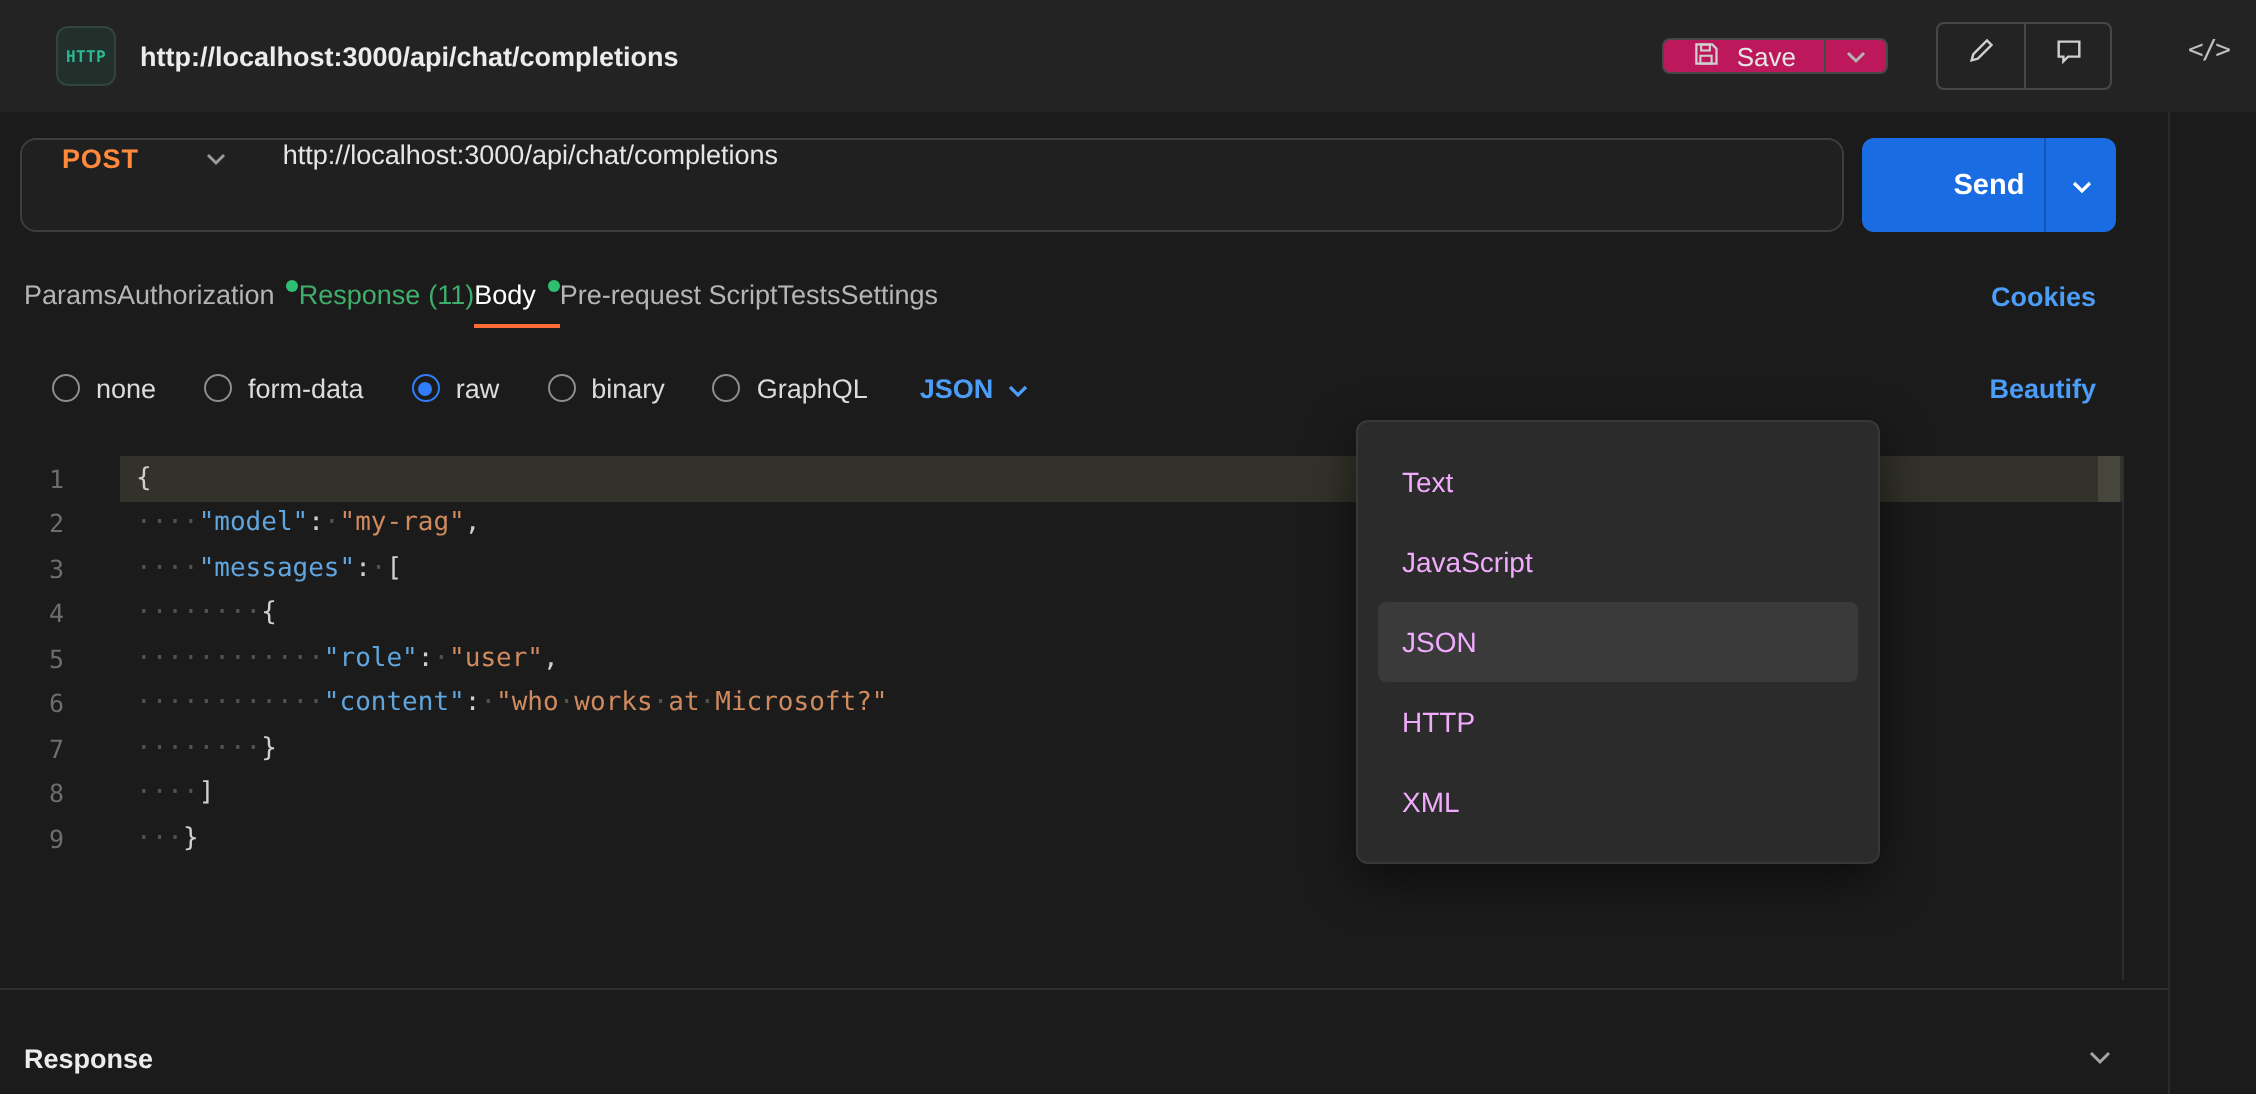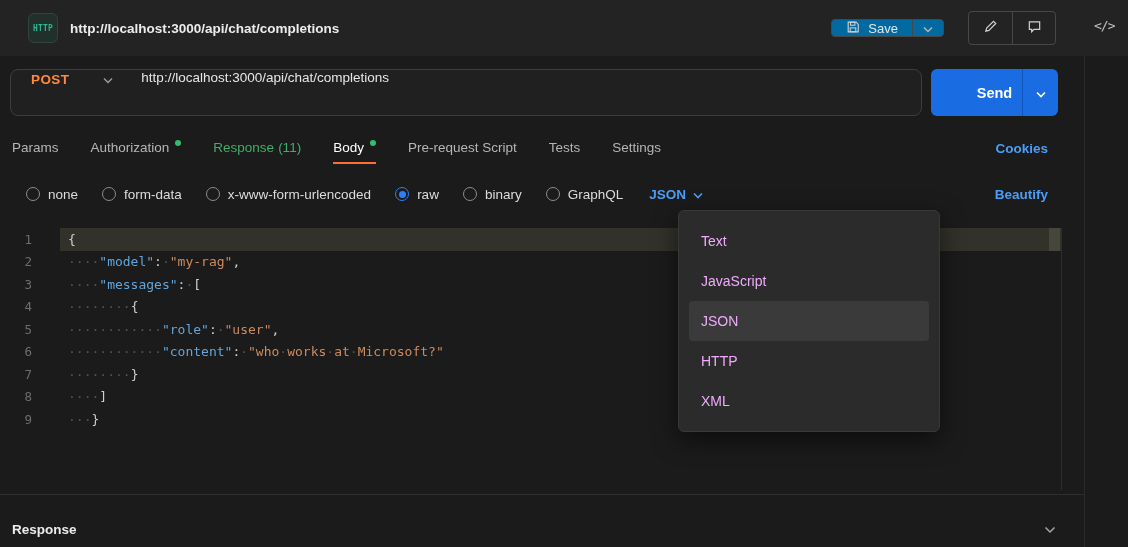--- a/index.html
+++ b/index.html
@@ -18,21 +18,21 @@
   .http-badge {
     width:30px; height:30px; border-radius:6px; background:#22302c;
     border:1px solid #31443e; color:#2bb792; font-size:8px; font-weight:bold;
     display:flex; align-items:center; justify-content:center; letter-spacing:.2px;
     font-family:"DejaVu Sans Mono", monospace;
     margin-left:12px;
   }
   .req-title { margin-left:12px; font-size:13.5px; font-weight:bold; color:#ececec; }
   .topbar-right { margin-left:auto; margin-right:56px; display:flex; align-items:center; gap:24px; }
   .btn-split {
-    display:flex; align-items:stretch; height:18px; background:#0369a1;
+    display:flex; align-items:stretch; height:18px; background:#be185d;
     border:1px solid #474747; border-radius:4px; overflow:hidden;text-align:right;
   }
   .btn-split .cell { display:flex; align-items:center; gap:8px; padding:0 14px; font-size:13px; color:#e6e6e6; }
   .btn-split .chev-cell { display:flex; align-items:center; padding:0 10px; border-left:1px solid #474747; }
   .icon-group {
     display:flex; align-items:stretch; height:34px;
     border:1px solid #474747; border-radius:4px; overflow:hidden;
   }
   .icon-group .cell { width:43px; display:flex; align-items:center; justify-content:center; }
   .icon-group .cell + .cell { border-left:1px solid #474747; }
@@ -55,21 +55,21 @@
     background:#1a6ce2; border-radius:6px; display:flex; align-items:stretch; overflow:hidden;
   }
   .send-main { flex:1; display:flex; align-items:center; justify-content:center; font-size:14.5px; font-weight:bold; color:#fff;padding-left:36px; }
   .send-chev { width:36px; display:flex; align-items:center; justify-content:center; border-left:1px solid #1356bb; }
 
   
   .tabs-row {
     position:absolute; left:0; top:132px; width:1084px; height:32px;
     display:flex; align-items:stretch; padding:0 36px 0 12px;
   }
-  .tabs { display:flex; gap:32px; }
+  .tabs { display:flex; }
   .tab {
     display:flex; align-items:center; font-size:13.5px; color:#b5b5b5;
     border-bottom:2px solid transparent; cursor:default; white-space:nowrap;
   }
   .tab.active { color:#ffffff; border-bottom-color:#ff6c37; }
   .tab.green { color:#3fae6a; }
   .tab .count { color:#3fae6a; margin-left:4px; }
   .tab .dot { width:6px; height:6px; border-radius:50%; background:#2fbf71; margin-left:6px; transform:translateY(-4px); }
   .cookies { margin-left:auto; align-self:center; font-size:13.5px; font-weight:bold; color:#4c9df8; }
 
@@ -230,24 +230,20 @@
     <div class="radios">
         <label class="radio-item">
           <span class="radio"></span>
           <span>none</span>
         </label>
         <label class="radio-item">
           <span class="radio"></span>
           <span>form-data</span>
         </label>
         <label class="radio-item">
-          <span class="radio"></span>
-          <span>x-www-form-urlencoded</span>
-        </label>
-        <label class="radio-item">
           <span class="radio sel"></span>
           <span>raw</span>
         </label>
         <label class="radio-item">
           <span class="radio"></span>
           <span>binary</span>
         </label>
         <label class="radio-item">
           <span class="radio"></span>
           <span>GraphQL</span>

